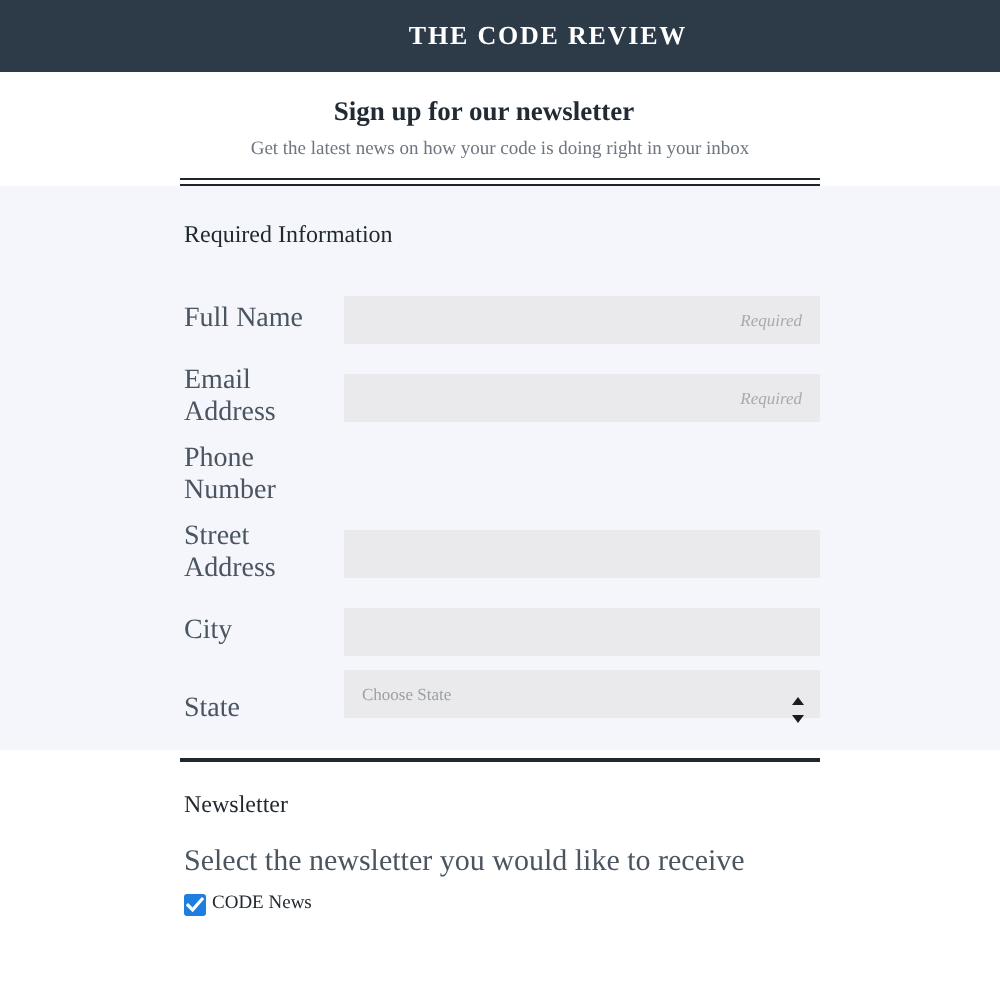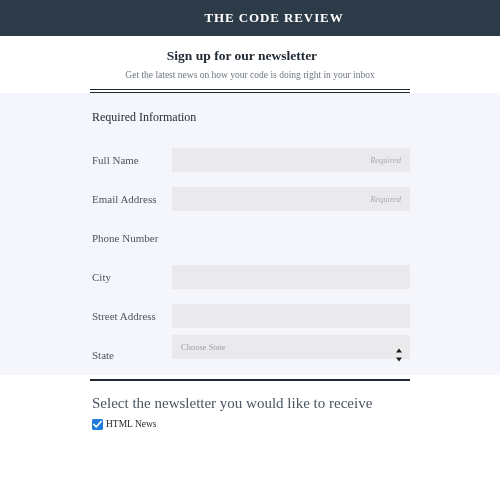--- a/index.html
+++ b/index.html
@@ -84,21 +84,21 @@
   }
 
   .field-row {
     display: flex;
     align-items: center;
     height: 39px;
   }
   .field-label {
     width: 80px;
     flex: 0 0 80px;
-    font-size: 11px;
+    font-size: 14px;
     color: #4b5560;
     padding-left: 2px;
     font-family: "Liberation Serif", "DejaVu Serif", serif;
   }
   .field-control {
     flex: 1 1 auto;
   }
 
   .text-input {
     display: block;
@@ -256,27 +256,27 @@
         <div class="field-row">
           <label class="field-label">Email Address</label>
           <div class="field-control">
             <input type="text" class="text-input" placeholder="Required" style="">
           </div>
         </div>
         <div class="field-row">
           <label class="field-label">Phone Number</label>
         </div>
         <div class="field-row">
+          <label class="field-label">Street Address</label>
+          <div class="field-control">
+            <input type="text" class="text-input plain" placeholder="" style="">
+          </div>
+        </div>
+        <div class="field-row">
           <label class="field-label">City</label>
-          <div class="field-control">
-            <input type="text" class="text-input plain" placeholder="" style="">
-          </div>
-        </div>
-        <div class="field-row">
-          <label class="field-label">Street Address</label>
           <div class="field-control">
             <input type="text" class="text-input plain" placeholder="" style="">
           </div>
         </div>
         <div class="field-row">
           <label class="field-label">State</label>
           <div class="field-control">
             <div class="select-wrap">
               <div class="select-input">Choose State</div>
               <span class="select-arrows">
@@ -288,22 +288,23 @@
         </div>
       </div>
   </div>
 </div>
 
 <div class="rule-single-wrap">
   <div class="rule-single"></div>
 </div>
 
 <div class="newsletter">
+  <h2 class="newsletter-heading">Newsletter</h2>
   <p class="newsletter-sub">Select the newsletter you would like to receive</p>
   <div class="check-row">
     <span class="checkbox">
       <svg width="9" height="9" viewBox="0 0 9 9">
         <path d="M1 4.6 L3.3 6.9 L8 1.6" stroke="#ffffff" stroke-width="1.6" fill="none" stroke-linecap="square"></path>
       </svg>
     </span>
-    <span class="check-label">HTML News</span>
+    <span class="check-label">CODE News</span>
   </div>
 </div>
 
 </body></html>

